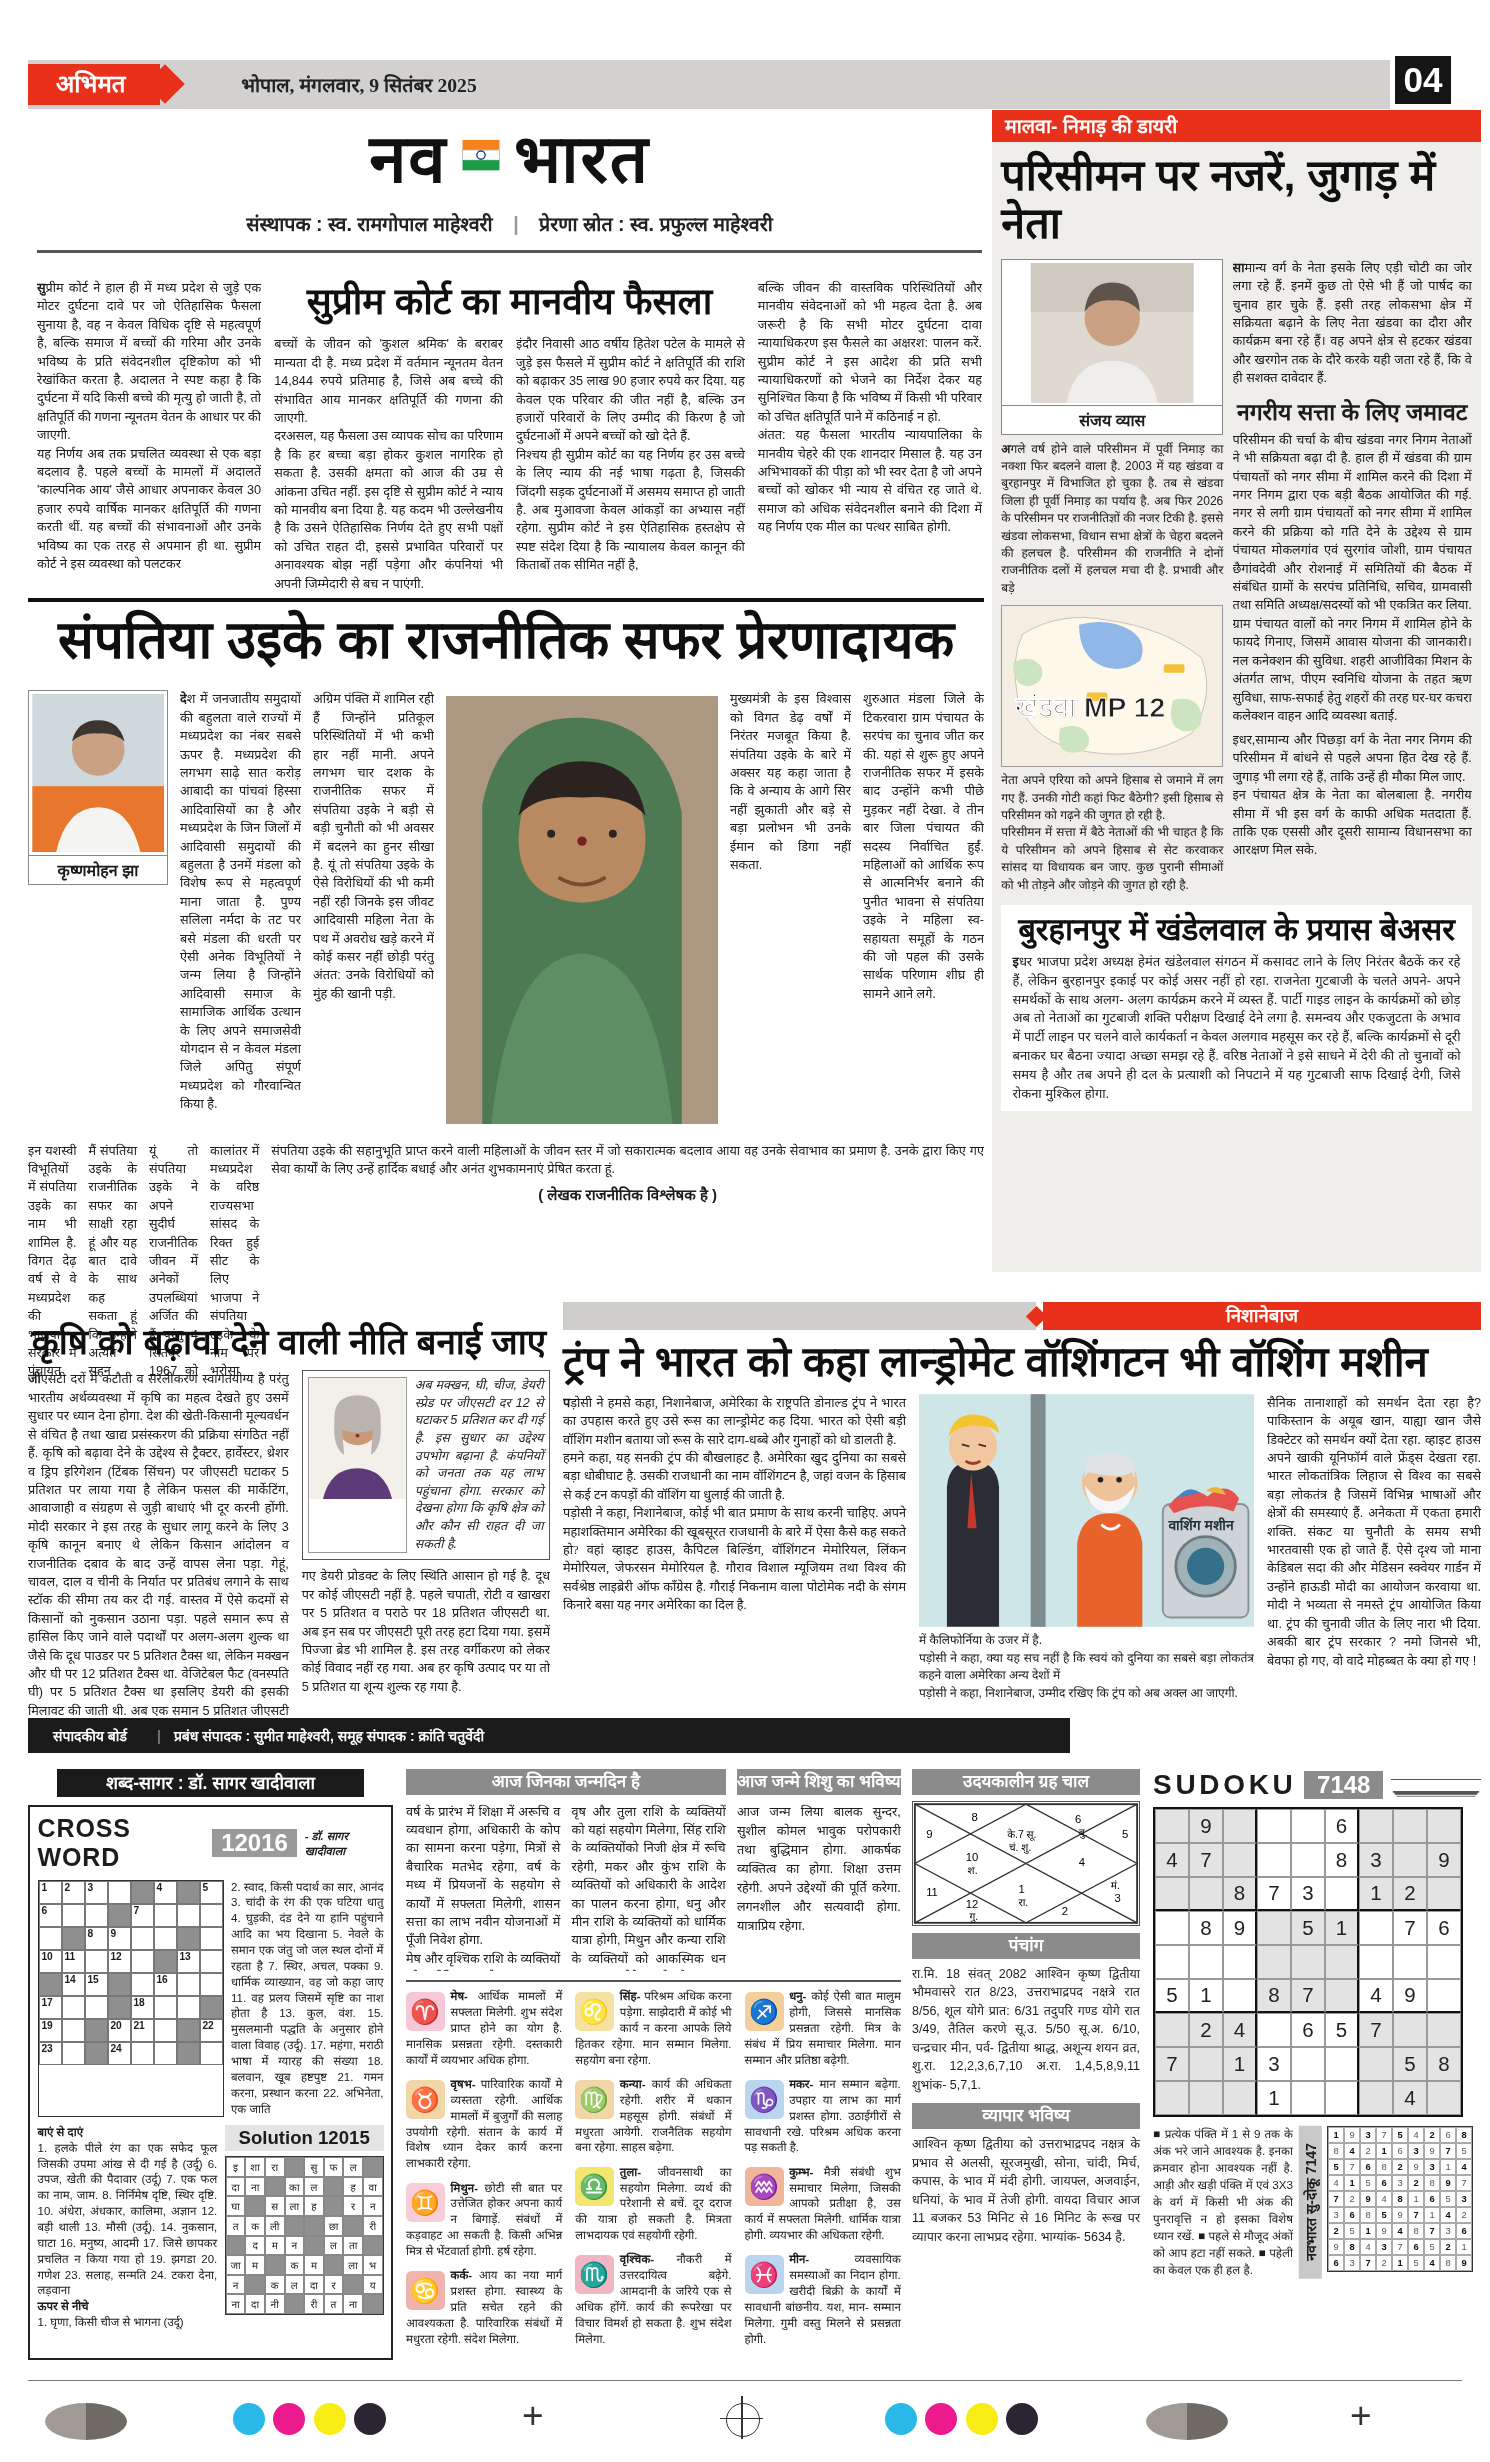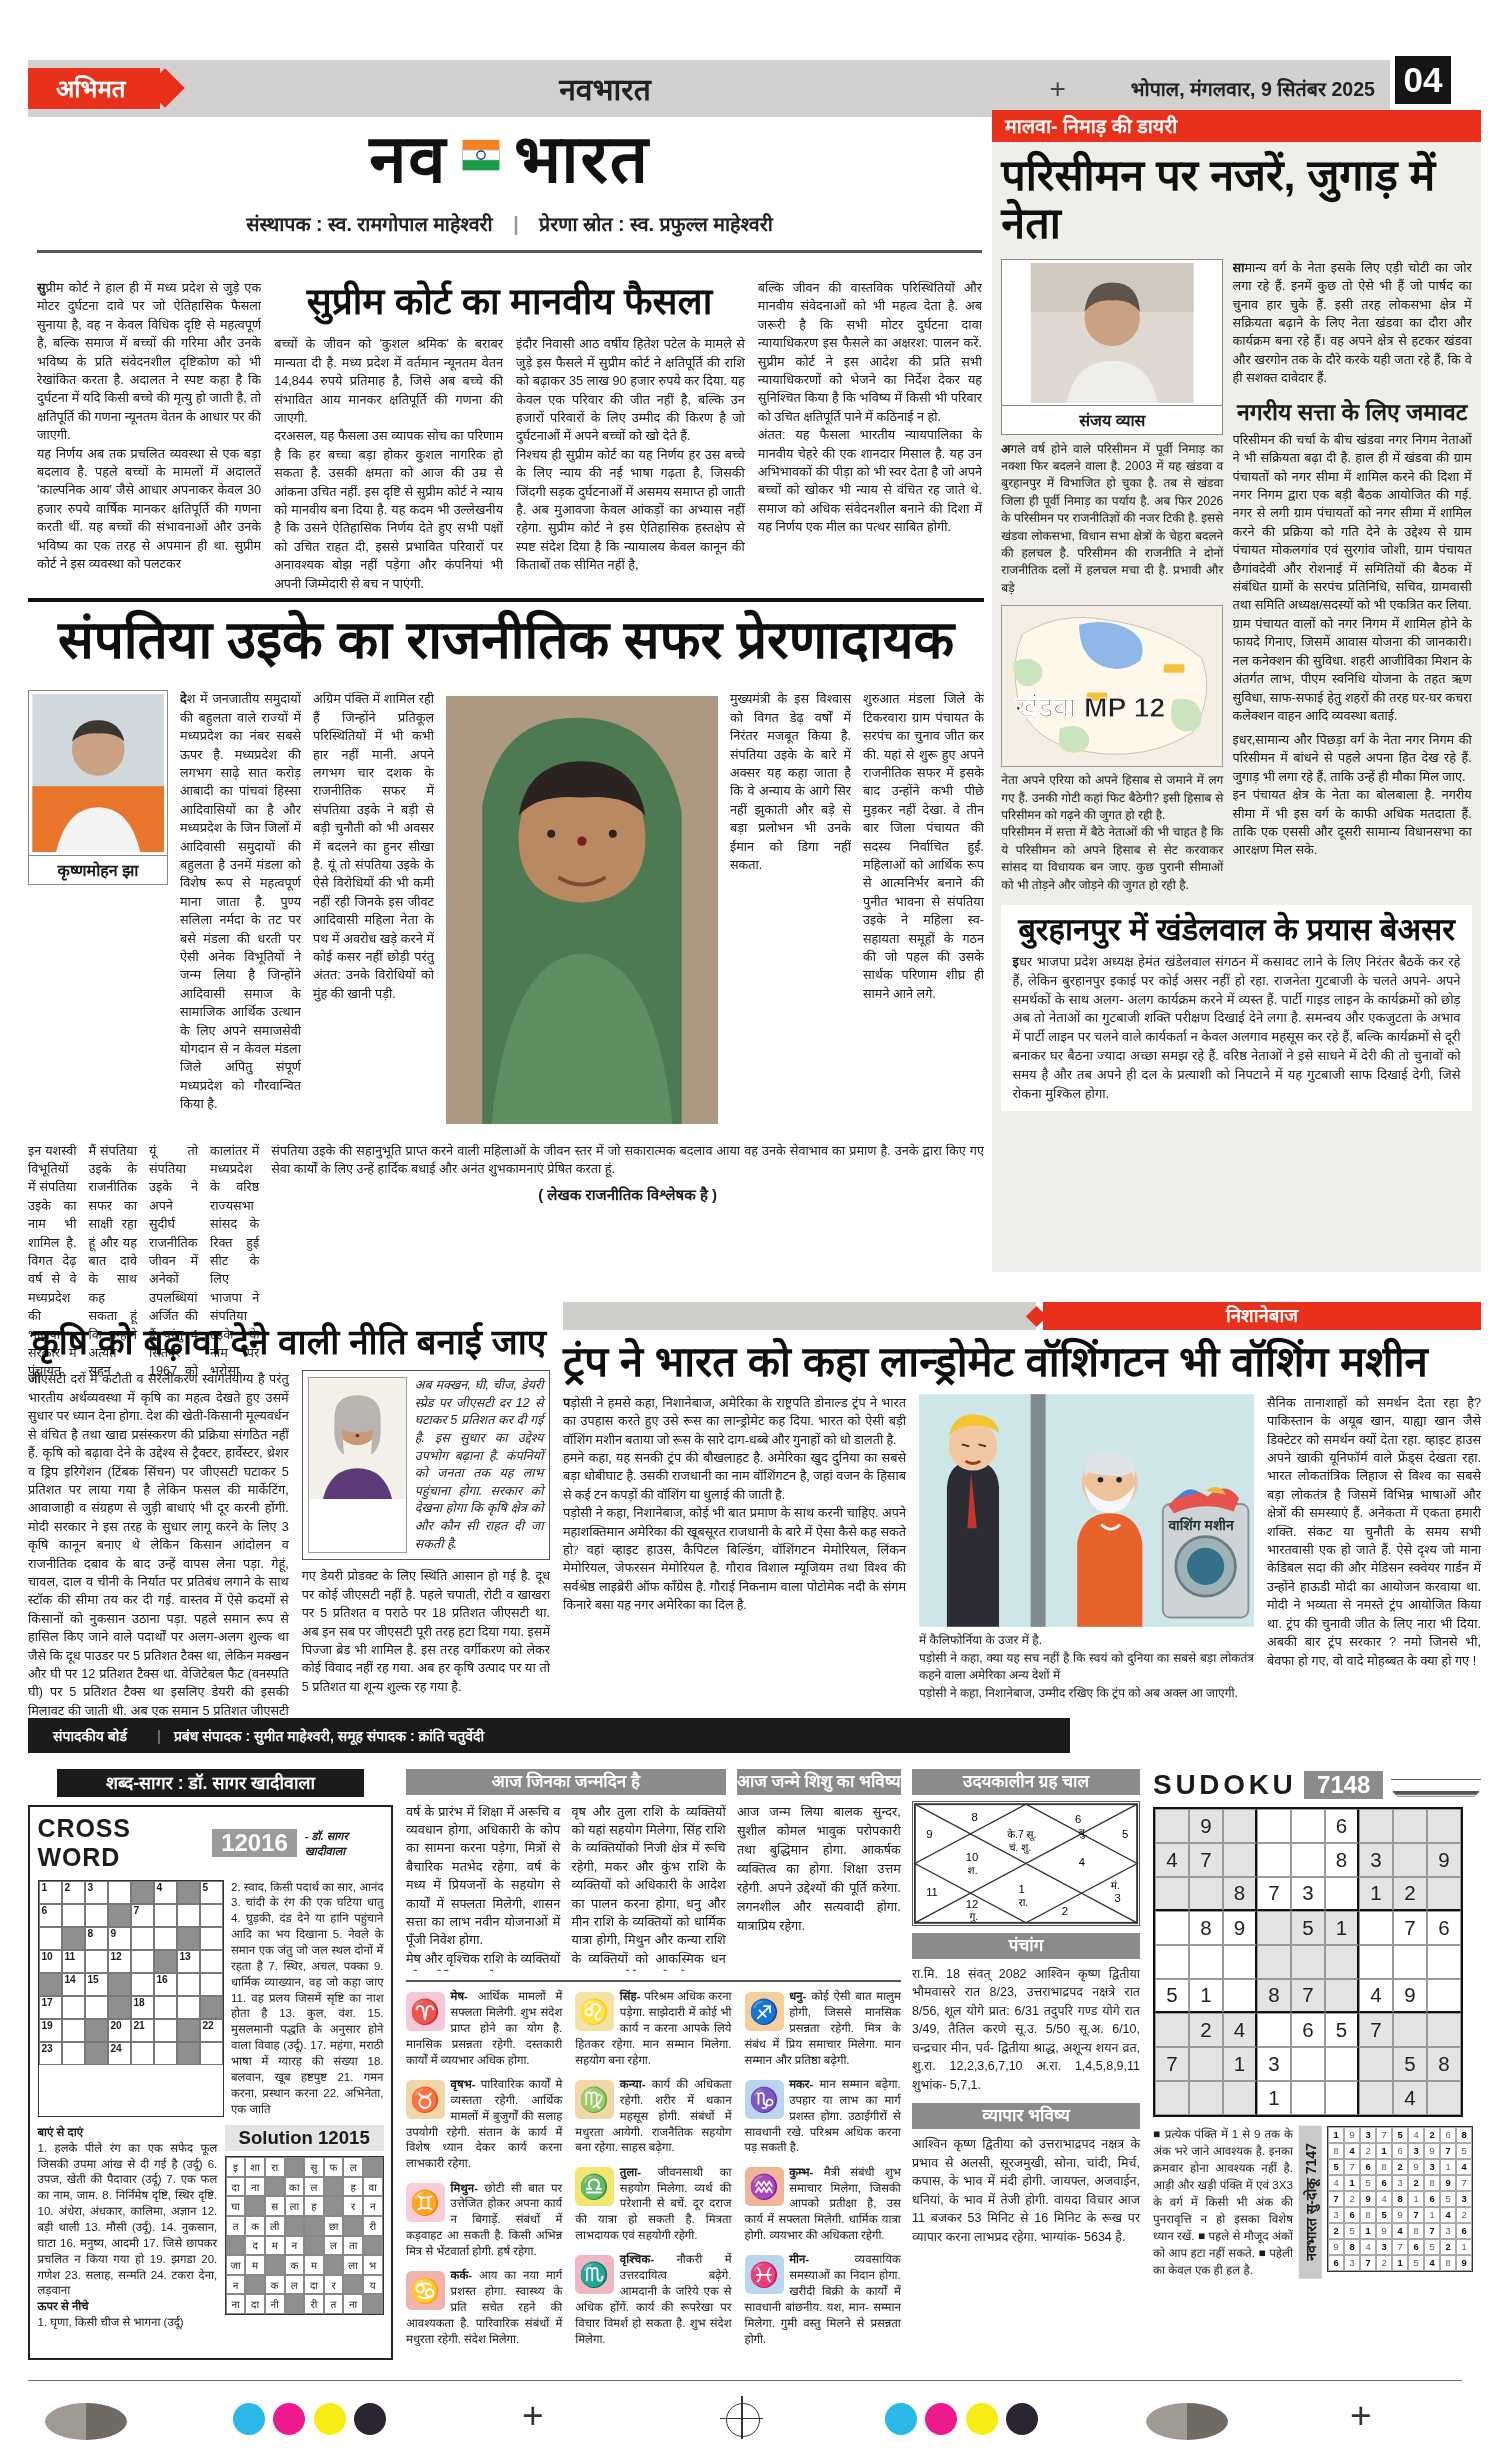--- a/index.html
+++ b/index.html
@@ -1,20 +1,20 @@
 <!DOCTYPE html>
 <html style="font-size:15px"><head>
 <meta charset="utf-8">
 <style>
   html,body{margin:0;padding:0;background:#fff;}
   .page{position:relative;width:1490px;height:2462px;background:#fff;
         font-family:"Liberation Sans",sans-serif;color:#1c1c1c;overflow:hidden;}
   
-  .topbar{position:absolute;left:28px;top:60px;width:1362px;height:57px;background:#d2d1cf;
-          display:flex;align-items:center;}
+  .topbar{position:absolute;left:28px;top:60px;width:1362px;height:49px;background:#d2d1cf;
+          display:flex;align-items:center;font-family:Liberation Serif, serif;}
   .optag{position:relative;background:#e8301a;color:#fff;font-weight:bold;font-size:24px;
          height:41px;line-height:41px;padding:0 35px 0 28px;}
   .optag::after{content:"";position:absolute;right:-18.6px;top:5.6px;width:28px;height:28px;
          background:#e8301a;transform:rotate(45deg);}
   .topttl{flex:1;text-align:center;font-weight:bold;font-size:30px;color:#222;}
   .topplus{font-size:28px;color:#444;margin-right:65px;font-weight:normal;}
   .topdate{font-weight:bold;font-size:19.6px;color:#222;margin-right:15px;}
   .pagenum{position:absolute;left:1395px;top:56px;width:56px;height:48px;background:#151515;
            color:#fff;font-weight:bold;font-size:35px;display:flex;align-items:center;justify-content:center;}
   
@@ -164,21 +164,20 @@
   .reg::after{content:"";position:absolute;top:-7.5px;left:14px;height:43px;width:1.9px;background:#333;}
   svg{display:block;}
 </style>
 </head>
 <body>
 
 <div class="page">
 
   <div class="topbar">
     <div class="optag">अभिमत</div>
-    <div class="topttl">नवभारत</div>
     <div class="topplus">+</div>
     <div class="topdate">भोपाल, मंगलवार, 9 सितंबर 2025</div>
   </div>
   <div class="pagenum">04</div>
 
   <div class="masthead">
     <div class="mast-title">
       <span>नव</span>
       <span class="flagico">
         <svg viewBox="0 0 52 44" width="48" height="41">

